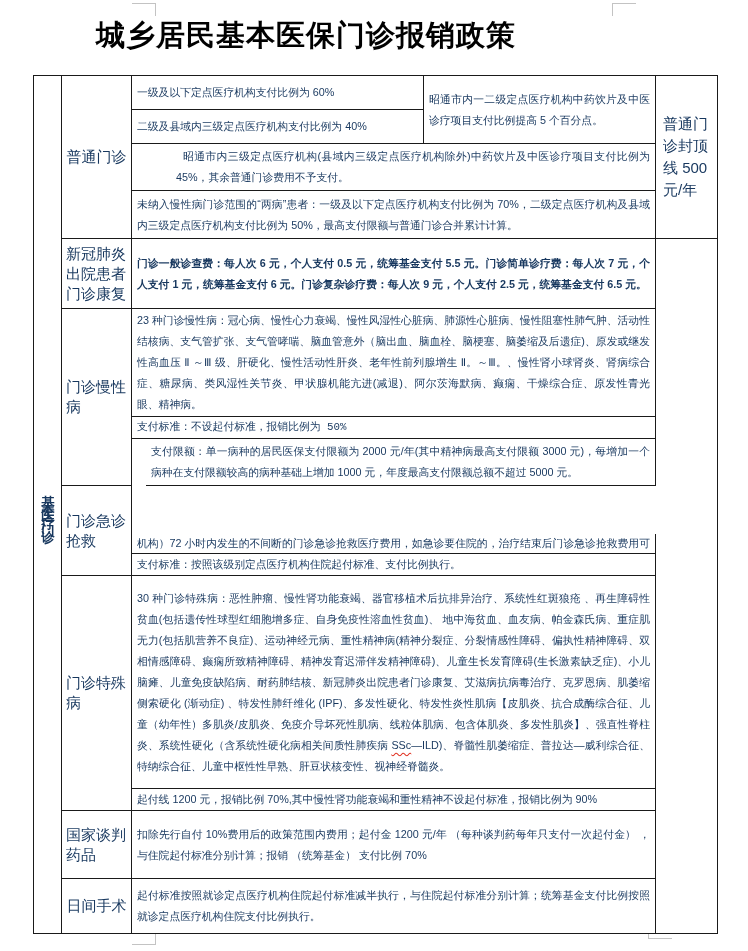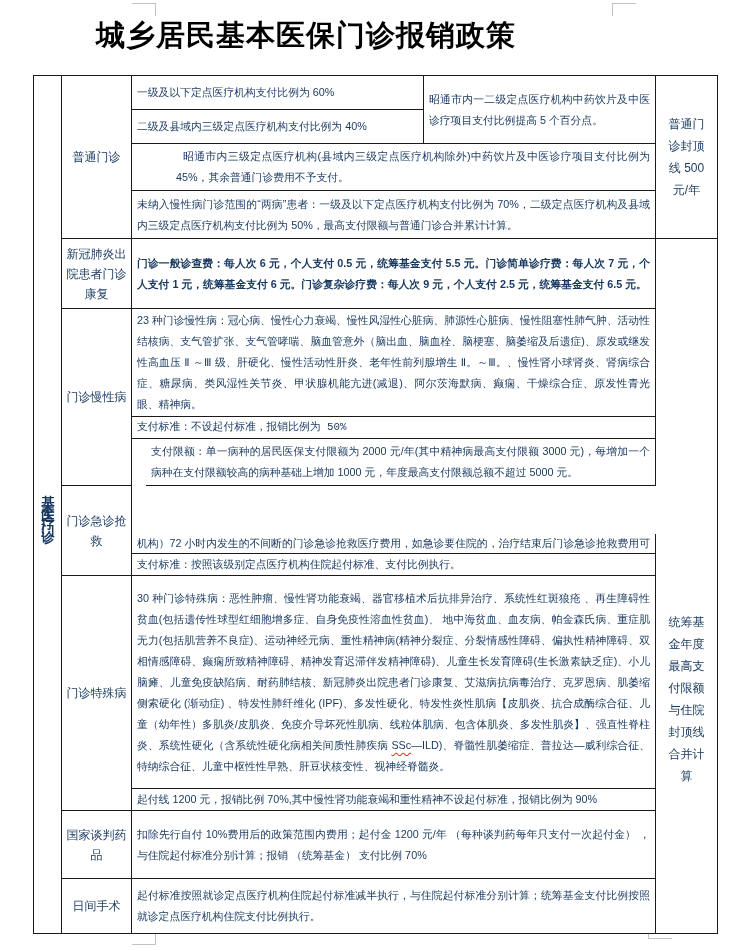--- a/index.html
+++ b/index.html
@@ -43,21 +43,21 @@
     display: flex; align-items: center;
     overflow: hidden;
   }
   .cell p.t {
     width: 100%;
     font-size: 10.8px; line-height: 21px;
     text-align: justify;
     padding: 0 5px;
     color: #17375e;
   }
-  .cell p.ctr { text-align: center; padding: 0 4px; font-size: 12px; line-height: 20px; }
+  .cell p.ctr { text-align: left; padding: 0 4px; font-size: 15px; line-height: 20px; }
   .lab { justify-content: center; }
   .note p.ctr { line-height: 22px; padding: 0 7px; }
   .indent p.t { text-indent: 7px; margin-left: 39px; }
 
   
   .vhead {
     grid-area: 1 / 1 / 15 / 2;
     justify-content: center;
   }
   .vhead p.v {
@@ -142,23 +142,20 @@
     <p class="ctr">普通门诊封顶线 500 元/年</p>
   </div>
 
   <div class="cell lab c-lab-fee">
     <p class="ctr">新冠肺炎出院患者门诊康复</p>
   </div>
   <div class="cell c-fee">
     <p class="t">门诊一般诊查费：每人次 6 元，个人支付 0.5 元，统筹基金支付 5.5 元。门诊简单诊疗费：每人次 7 元，个人支付 1 元，统筹基金支付 6 元。门诊复杂诊疗费：每人次 9 元，个人支付 2.5 元，统筹基金支付 6.5 元。</p>
   </div>
 
-  <div class="cell note c-note2">
-    <p class="ctr">统筹基金年度最高支付限额与住院封顶线合并计算</p>
-  </div>
 
   <div class="cell lab c-lab-chronic">
     <p class="ctr">门诊慢性病</p>
   </div>
   <div class="cell c-chron">
     <p class="t">23 种门诊慢性病：冠心病、慢性心力衰竭、慢性风湿性心脏病、肺源性心脏病、慢性阻塞性肺气肿、活动性结核病、支气管扩张、支气管哮喘、脑血管意外（脑出血、脑血栓、脑梗塞、脑萎缩及后遗症)、原发或继发性高血压 Ⅱ ～Ⅲ 级、肝硬化、慢性活动性肝炎、老年性前列腺增生 Ⅱ。～Ⅲ。、慢性肾小球肾炎、肾病综合症、糖尿病、类风湿性关节炎、甲状腺机能亢进(减退)、阿尔茨海默病、癫痫、干燥综合症、原发性青光眼、精神病。</p>
   </div>
   <div class="cell c-chron-std">
     <p class="t">支付标准：不设起付标准，报销比例为 50%</p>
   </div>

